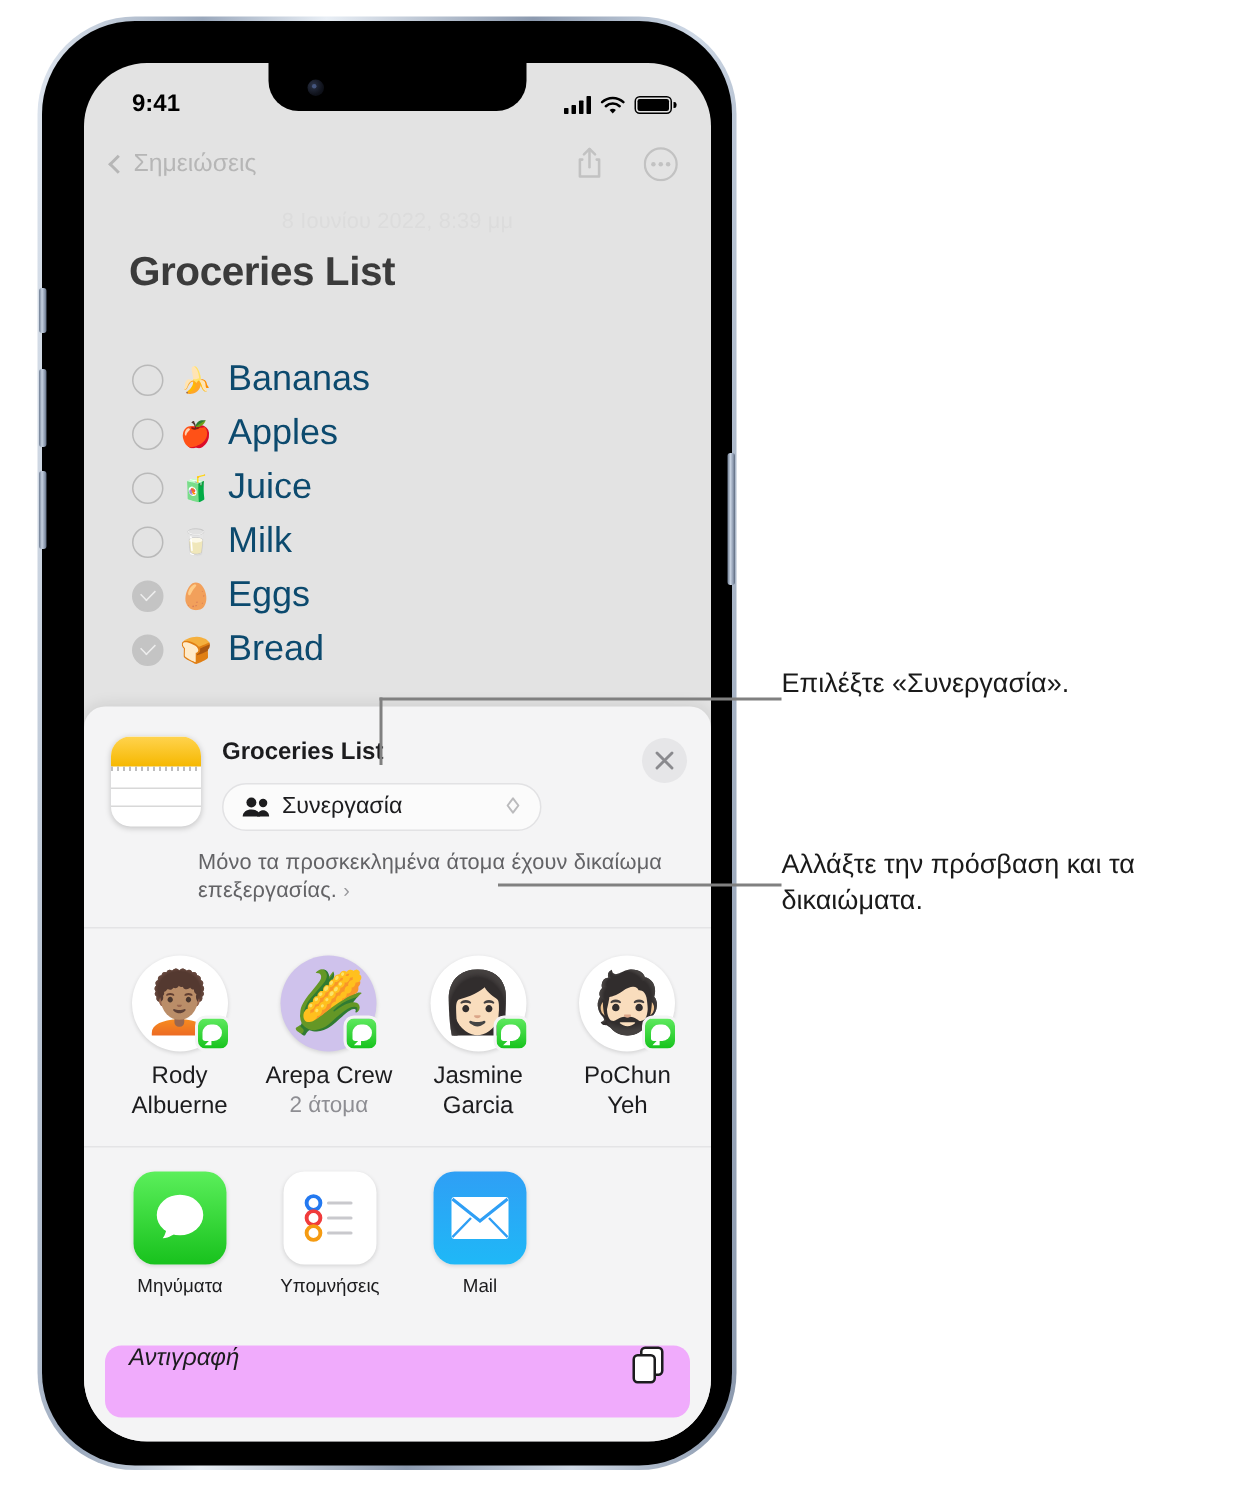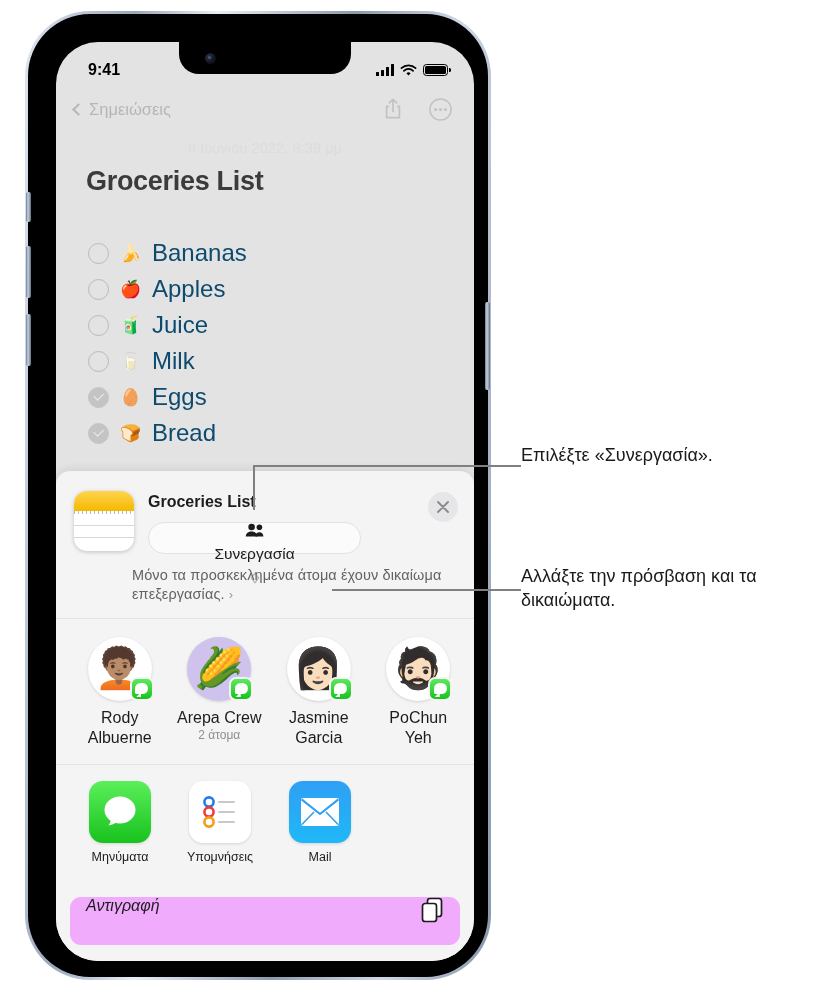--- a/index.html
+++ b/index.html
@@ -139,21 +139,21 @@
     margin-top:2px;
   }
   .ni-top { height:20px; background:linear-gradient(180deg,#ffd34e,#f6b800); }
   .ni-dots { height:3px; background:repeating-linear-gradient(90deg,#bdbdbd 0 1.5px,transparent 1.5px 4px); }
   .ni-line { height:1px; background:#d8d8d8; margin-top:11px; }
   .sheet-meta { flex:1; padding-left:14px; }
   .sheet-title { font-size:16px; font-weight:bold; color:#1c1c1e; margin-top:4px; }
   .collab-btn {
     margin-top:11px; width:213px; height:32px;
     background:#fbfbfb; border:1px solid #e2e2e4; border-radius:16px;
-    display:flex; align-items:center; padding:0 12px; gap:8px;flex-direction:column;
+    display:flex; align-items:center; padding:0 12px; gap:8px;
   }
   .people-ico { flex:0 0 auto; }
   .collab-label { font-size:15.5px; color:#1c1c1e; flex:1; }
   .updown { flex:0 0 auto; opacity:.5; }
   .perm {
     padding:12px 18px 0 76px; font-size:14.5px; color:#636366;
     line-height:1.33; letter-spacing:.1px;
   }
   .perm .arr { color:#9a9a9e; font-size:13px; }
   .divider { height:1px; background:#e4e4e6; margin:13px 0 0 0; }
@@ -172,21 +172,21 @@
     position:absolute; right:-2px; bottom:0px;
     width:24px; height:24px; border-radius:7px;
     background:linear-gradient(180deg,#5ee95e,#17c31d);
     border:2px solid #f4f4f5;
     display:flex; align-items:center; justify-content:center;
   }
   .bub { width:13px; height:11px; background:#fff; border-radius:6px 6px 6px 2px; position:relative; }
   .bub::after{ content:''; position:absolute; left:1px; bottom:-3px; width:5px; height:5px; background:#fff;
                clip-path:polygon(0 100%,100% 0,100% 100%); }
   .cname { margin-top:7px; font-size:16px; color:#1c1c1e; line-height:1.25; }
-  .csub { font-size:12px; color:#8e8e93; }
+  .csub { font-size:15px; color:#8e8e93; }
 
   
   .apps { display:flex; padding:16px 6px 0 14px; }
   .app { width:100px; text-align:center; }
   .app-icon {
     width:62px; height:62px; border-radius:14px; margin:0 auto;
     display:flex; align-items:center; justify-content:center;
     box-shadow:0 1px 3px rgba(0,0,0,.13); background:#fff; overflow:hidden;
   }
   .app-icon.msg { background:linear-gradient(180deg,#5bef5b,#18c21d); }

